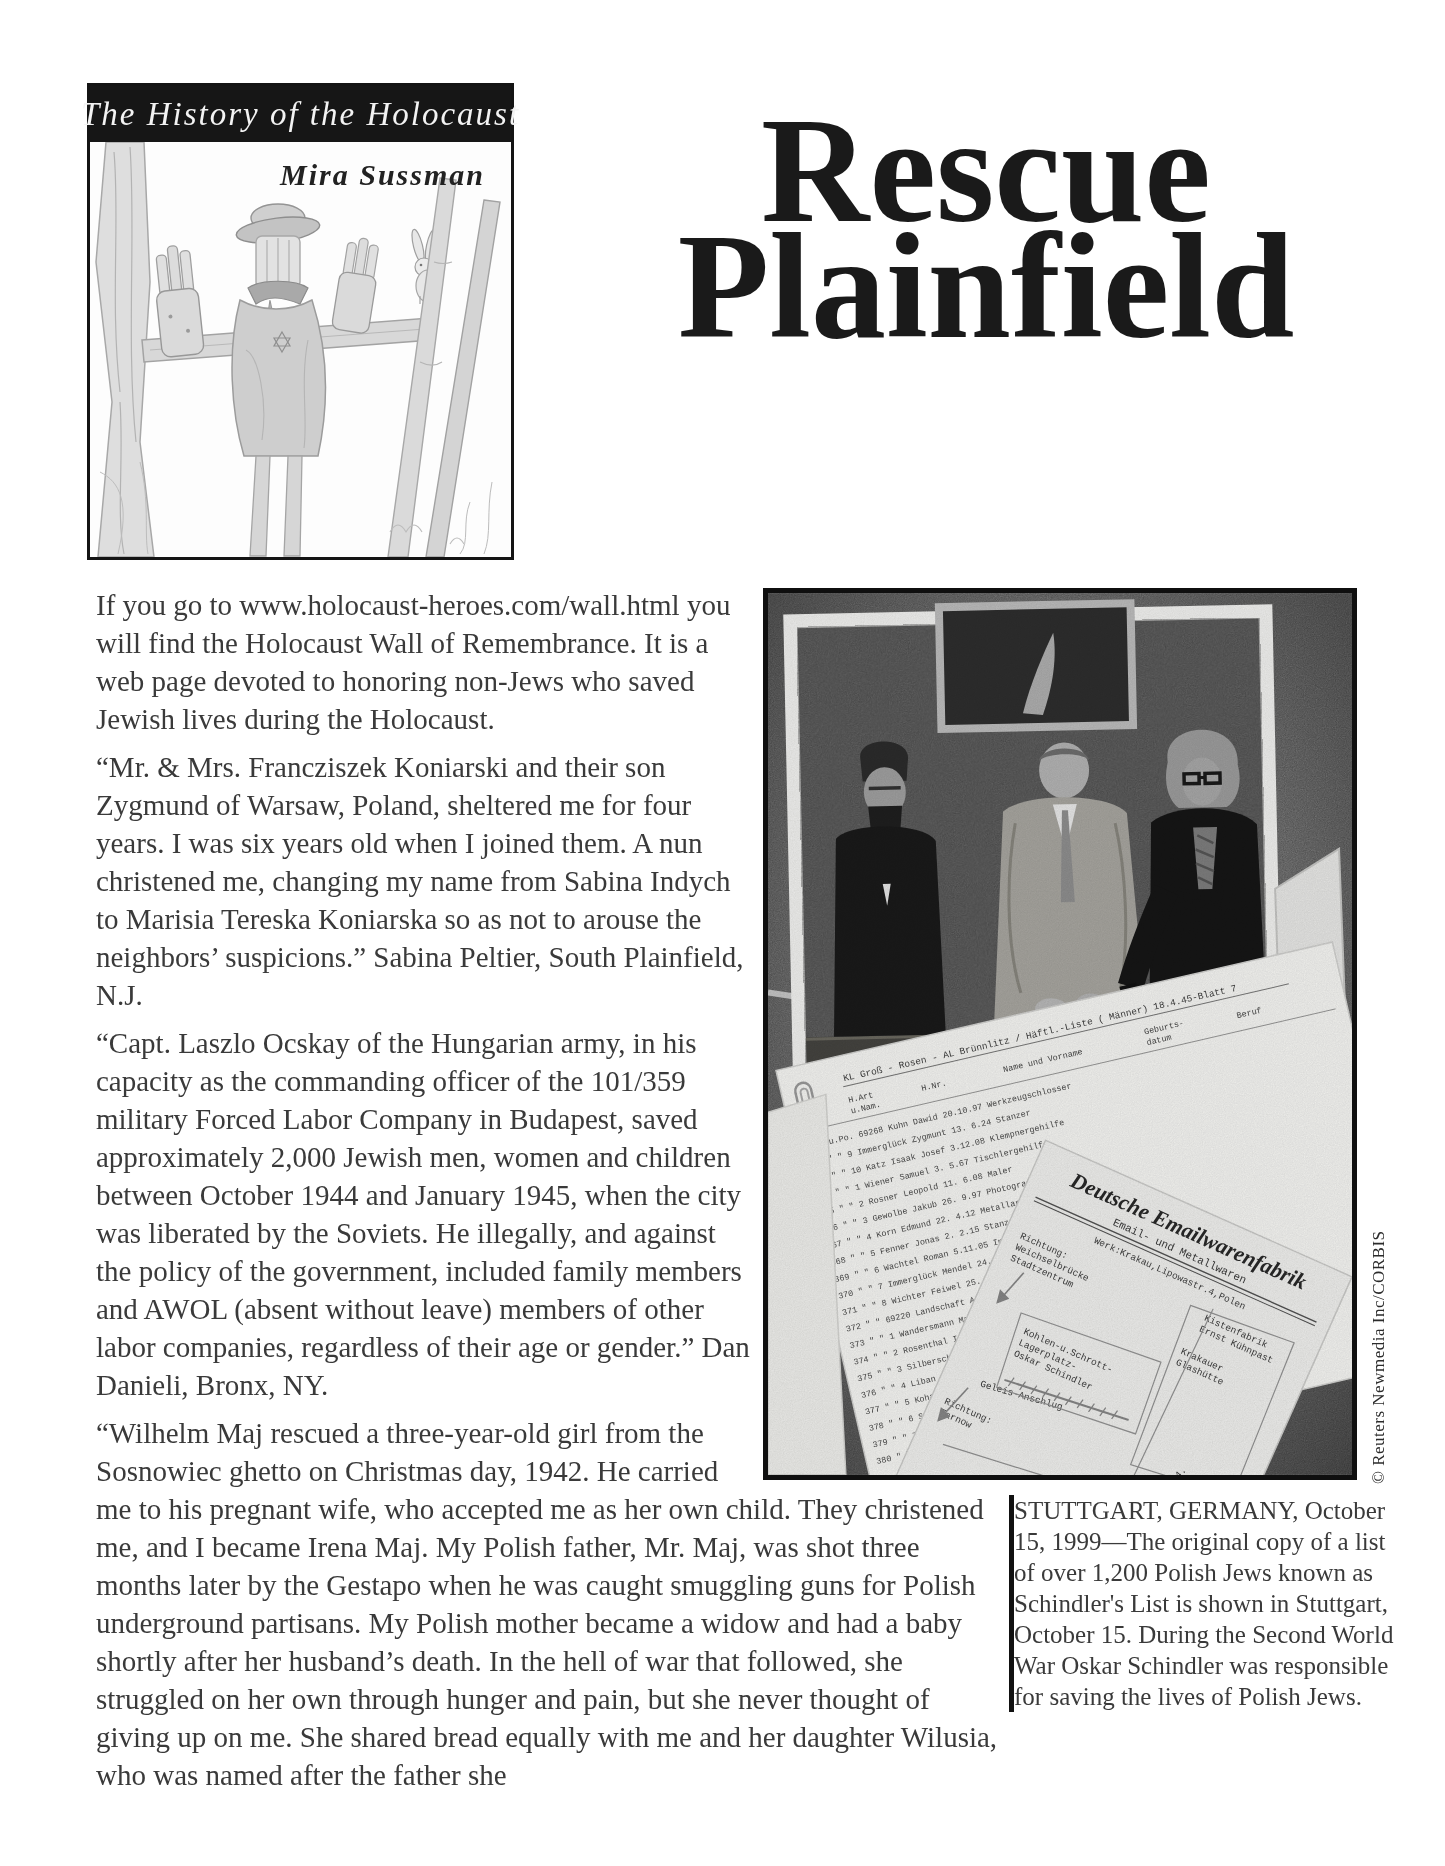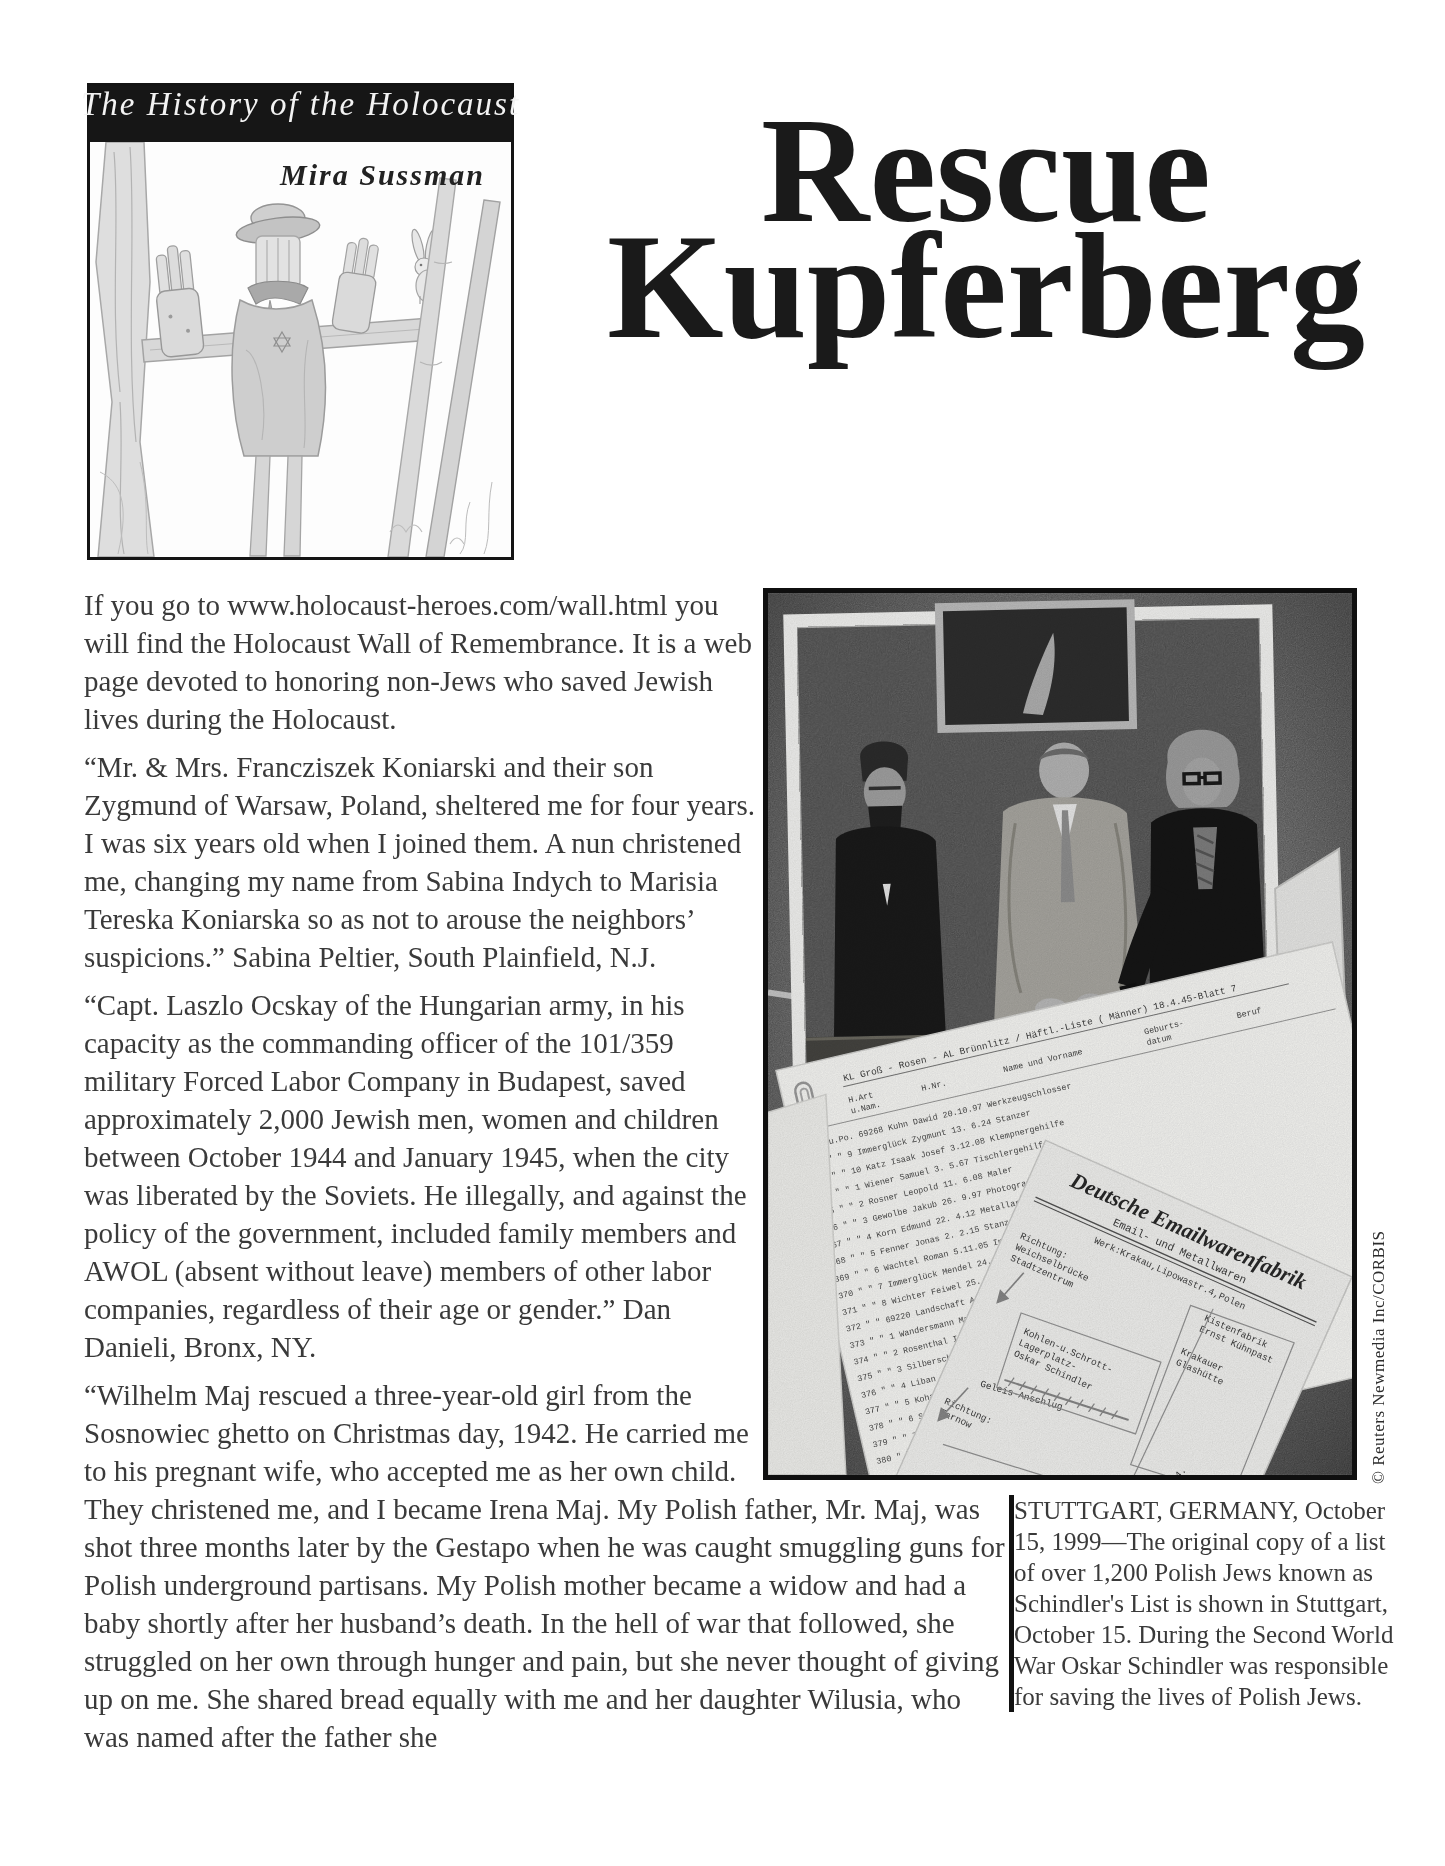--- a/index.html
+++ b/index.html
@@ -7,21 +7,21 @@
     width:1445px;height:1866px;position:relative;background:#ffffff;
     font-family:"Liberation Serif", serif;overflow:hidden;
   }
   
   .cover{
     position:absolute;left:87px;top:83px;width:427px;height:477px;
     border:3px solid #141414;box-sizing:border-box;background:#fdfdfd;
   }
   .cover-bar{
     position:absolute;left:0;top:0;width:100%;height:56px;background:#161616;
-    display:flex;align-items:flex-start;justify-content:center;
+    display:flex;align-items:center;justify-content:center;
   }
   .cover-bar span{
     color:#f3f3f3;font-style:italic;font-size:33px;letter-spacing:2px;
     font-family:"Liberation Serif", serif;white-space:nowrap;
   }
   .cover-author{
     position:absolute;right:26px;top:72px;font-style:italic;font-size:30px;
     color:#222;letter-spacing:2px;z-index:3;font-weight:bold;
   }
   .cover-art{position:absolute;left:0;top:56px;width:421px;height:415px;}
@@ -29,21 +29,21 @@
   .main-title{
     position:absolute;left:545px;top:74px;width:850px;text-align:center;
     font-weight:bold;color:#1a1a1a;font-size:150px;line-height:116px;
     padding-top:22px;margin:16px;
   }
   
   .article{
     position:absolute;left:80px;top:586px;width:928px;
     font-size:29px;line-height:38px;color:#3a3a3a;text-align:left;
   }
-  .article p{margin:0 0 10px 4px;}
+  .article p{margin:0 0 10px 16px;}
   .photo-spacer{float:right;width:253px;height:902px;}
   
   .photo-frame{
     position:absolute;left:763px;top:588px;width:594px;height:892px;
     border:5px solid #0f0f0f;box-sizing:border-box;background:#8e8e8e;
   }
   .photo-frame svg{display:block;width:100%;height:100%;}
   .credit{
     position:absolute;left:1369px;top:1484px;transform:rotate(-90deg);
     transform-origin:0 0;white-space:nowrap;font-size:17px;color:#2b2b2b;
@@ -120,21 +120,21 @@
       <polygon points="394,58 410,60 354,415 336,415" fill="#d4d4d4" stroke="#a2a2a2" stroke-width="1.4"></polygon>
       <path d="M344,120 C350,122 356,122 362,120 M330,220 C338,224 346,224 352,220" fill="none" stroke="#b5b5b5" stroke-width="1.1"></path>
       <path d="M380,360 C372,380 380,400 370,412 M402,340 C396,370 402,392 394,412" fill="none" stroke="#bcbcbc" stroke-width="1"></path>
       <path d="M300,390 q8,-14 16,0 q8,-14 16,0 M360,402 q7,-12 14,0" fill="none" stroke="#bdbdbd" stroke-width="1.1"></path>
     </g>
   </svg>
 </div>
 
 <h1 class="main-title">
   <span style="display:block">Rescue</span>
-  <span style="display:block">Kupferberg</span>
+  <span style="display:block">Plainfield</span>
 </h1>
 
 <div class="article">
   <div class="photo-spacer"></div>
   <p>If you go to www.holocaust-heroes.com/wall.html you will find the Holocaust Wall of Remembrance. It is a web page devoted to honoring non-Jews who saved Jewish lives during the Holocaust.</p>
   <p>“Mr. &amp; Mrs. Francziszek Koniarski and their son Zygmund of Warsaw, Poland, sheltered me for four years. I was six years old when I joined them. A nun christened me, changing my name from Sabina Indych to Marisia Tereska Koniarska so as not to arouse the neighbors’ suspicions.” Sabina Peltier, South Plainfield, N.J.</p>
   <p>“Capt. Laszlo Ocskay of the Hungarian army, in his capacity as the commanding officer of the 101/359 military Forced Labor Company in Budapest, saved approximately 2,000 Jewish men, women and children between October 1944 and January 1945, when the city was liberated by the Soviets. He illegally, and against the policy of the government, included family members and AWOL (absent without leave) members of other labor companies, regardless of their age or gender.” Dan Danieli, Bronx, NY.</p>
   <p>“Wilhelm Maj rescued a three-year-old girl from the Sosnowiec ghetto on Christmas day, 1942. He carried me to his pregnant wife, who accepted me as her own child. They christened me, and I became Irena Maj. My Polish father, Mr. Maj, was shot three months later by the Gestapo when he was caught smuggling guns for Polish underground partisans. My Polish mother became a widow and had a baby shortly after her husband’s death. In the hell of war that followed, she struggled on her own through hunger and pain, but she never thought of giving up on me. She shared bread equally with me and her daughter Wilusia, who was named after the father she</p>
 </div>
 

